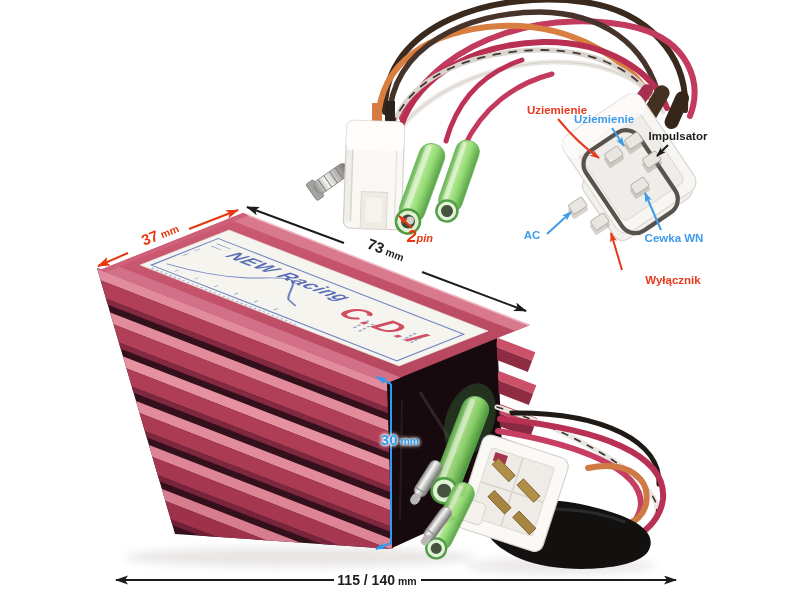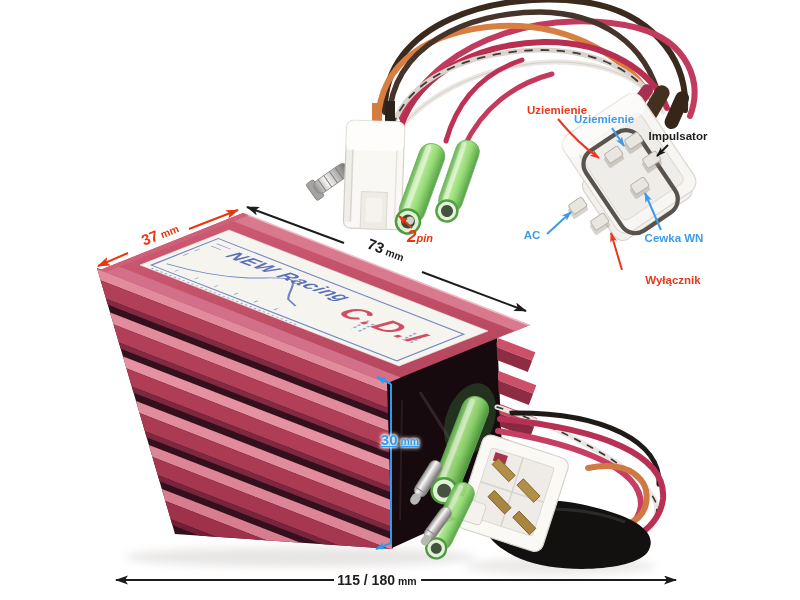--- a/index.html
+++ b/index.html
@@ -7,21 +7,21 @@
          font-family:"Liberation Sans", sans-serif;}
   #photo-svg{position:absolute;left:0;top:0;}
   .lbl{position:absolute;font-weight:bold;white-space:nowrap;line-height:1;z-index:5;}
   .lbl .v{font-size:15px;}
   .lbl .u{font-size:10.5px;margin-left:3px;}
   .lbl .v2{font-size:17px;}
   .lbl .u2{font-size:11px;}
   .pin-lbl{position:absolute;font-weight:bold;font-size:11.5px;white-space:nowrap;line-height:1;z-index:5;}
   .c-red{color:#e8360f;}
   .c-red2{color:#e8391c;}
-  .c-blue{color:#2f9bf0;text-decoration:underline;}
+  .c-blue{color:#2f9bf0;}
   .c-blue2{color:#3e9bea;}
   .c-black{color:#1c1c1c;}
   .halo{text-shadow:0 0 2px #fff,0 0 3px #fff,0 0 4px #fff,0 0 5px #fff;}
 </style>
 </head>
 <body>
 
 <div id="stage">
 
 <svg id="photo-svg" width="800" height="600" viewBox="0 0 800 600">
@@ -373,21 +373,21 @@
 
 <div class="lbl c-black" style="left:386px;top:250px;transform:translate(-50%,-50%) rotate(20.5deg);">
   <span class="v">73</span><span class="u">mm</span>
 </div>
 
 <div class="lbl c-blue halo" style="left:400px;top:440px;transform:translate(-50%,-50%);">
   <span class="v">30</span><span class="u">mm</span>
 </div>
 
 <div class="lbl c-black" style="left:377px;top:580px;transform:translate(-50%,-50%);">
-  <span class="v" style="font-size:14px;">115 / 180</span><span class="u">mm</span>
+  <span class="v" style="font-size:14px;">115 / 140</span><span class="u">mm</span>
 </div>
 
 <div class="lbl c-red" style="left:420px;top:236px;transform:translate(-50%,-50%);font-style:italic;">
   <span class="v2">2</span><span class="u2">pin</span>
 </div>
 
 <div class="pin-lbl c-red2" style="left:557px;top:111px;transform:translate(-50%,-50%);">Uziemienie</div>
 <div class="pin-lbl c-blue2" style="left:604px;top:120px;transform:translate(-50%,-50%);">Uziemienie</div>
 <div class="pin-lbl c-black" style="left:678px;top:137px;transform:translate(-50%,-50%);text-align:center;">Impulsator</div>
 <div class="pin-lbl c-blue2" style="left:532px;top:236px;transform:translate(-50%,-50%);text-align:center;">AC</div>

